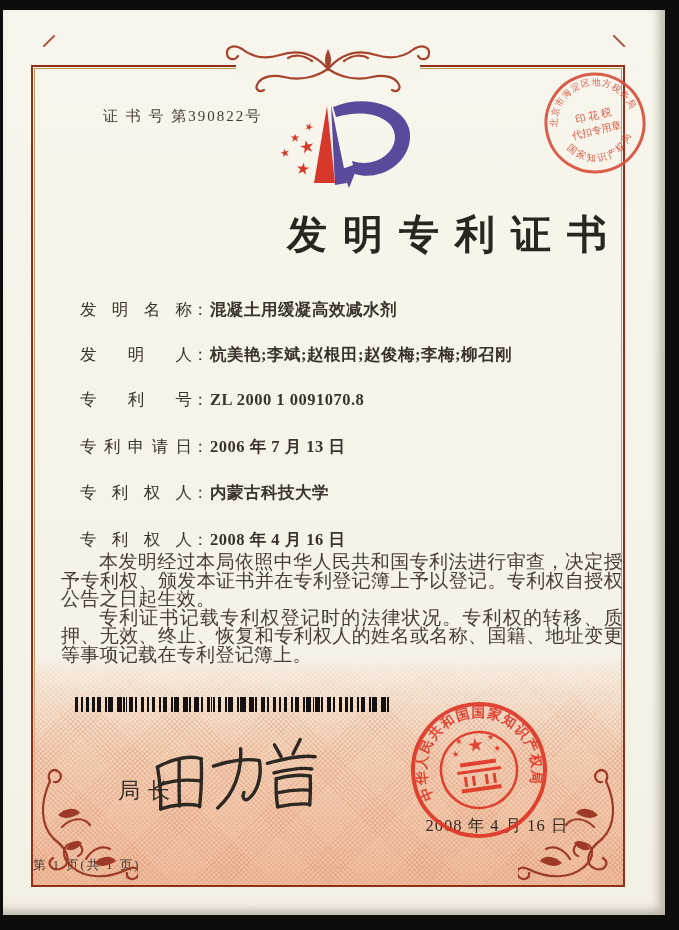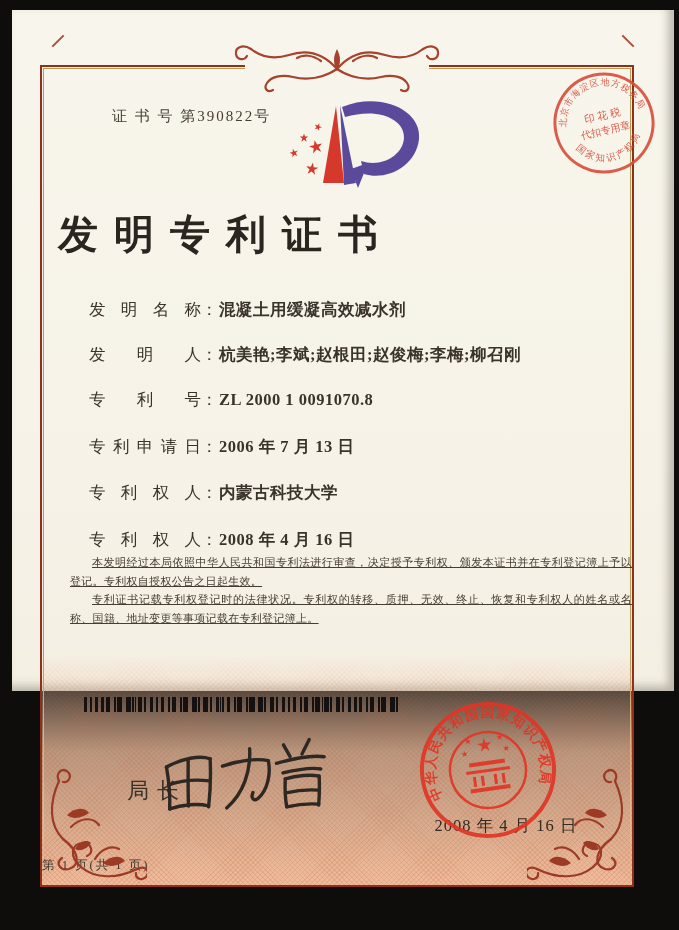--- a/index.html
+++ b/index.html
@@ -2,24 +2,23 @@
 <html><head>
 <meta charset="utf-8">
 <style>
   html,body{margin:0;padding:0;}
   body{
     width:679px;height:930px;position:relative;overflow:hidden;
     background:#0e0d0b;
     font-family:"Liberation Serif","DejaVu Serif",serif;
   }
   .page{
-    position:absolute;left:3px;top:10px;width:662px;height:681px;
+    position:absolute;left:3px;top:10px;width:662px;height:905px;
     background:linear-gradient(180deg,#f8f5ec 0%,#f6f2e7 70%,#f4efe3 100%);
     box-shadow:inset -6px -5px 9px rgba(120,112,100,.45);
-    margin-left:9px;
   }
   
   .frame{
     position:absolute;left:28px;top:55px;width:590px;height:818px;
     border:2px solid #8e301c;
   }
   .frame::before{
     content:"";position:absolute;inset:1px;border:1px solid #bf9a55;pointer-events:none;
   }
   .frame-content{position:absolute;inset:0;}
@@ -41,36 +40,36 @@
     mask-image:linear-gradient(to bottom,transparent 0%,#000 32%);
   }
   .cert-no{
     position:absolute;left:70px;top:40px;z-index:2;
     font-size:15px;letter-spacing:2px;color:#453c33;
   }
   .logo{position:absolute;left:240px;top:24px;z-index:2;}
   .tax-stamp{position:absolute;left:508px;top:2px;z-index:3;transform:rotate(-13deg);opacity:.92;}
   .title{
     position:absolute;left:0;right:0;top:140px;z-index:2;
-    text-align:left;font-size:40px;font-weight:700;color:#2b2520;
+    text-align:right;font-size:40px;font-weight:700;color:#2b2520;
     letter-spacing:16px;padding-left:16px;
   }
   .fields{position:absolute;left:47px;right:20px;top:0;z-index:2;}
   .f-row{position:absolute;left:0;white-space:nowrap;font-size:16.5px;color:#3a332b;}
   .f-row.r0{top:232px}.f-row.r1{top:277px}.f-row.r2{top:322px}
   .f-row.r3{top:369px}.f-row.r4{top:415px}.f-row.r5{top:462px}
   .f-label{
     display:inline-block;width:112px;vertical-align:bottom;
     text-align:justify;text-align-last:justify;
   }
   .f-colon{display:inline-block;width:18px;}
   .f-value{letter-spacing:.5px;font-weight:bold;}
   .body-text{
     position:absolute;left:28px;top:486px;width:562px;z-index:2;
-    font-size:11px;line-height:18.6px;color:#463d33;text-align:justify;text-decoration:underline;
+    font-size:19px;line-height:18.6px;color:#463d33;text-align:justify;
   }
   .body-text p{margin:0;text-indent:2em;letter-spacing:.3px;}
   .barcode{
     position:absolute;left:42px;top:630px;width:318px;height:15px;z-index:2;
     background:
       repeating-linear-gradient(90deg,#141110 0 2px,transparent 2px 6px),
       repeating-linear-gradient(90deg,#141110 0 3px,transparent 3px 11px),
       repeating-linear-gradient(90deg,#141110 0 1px,transparent 1px 17px);
   }
   .sig-role{

